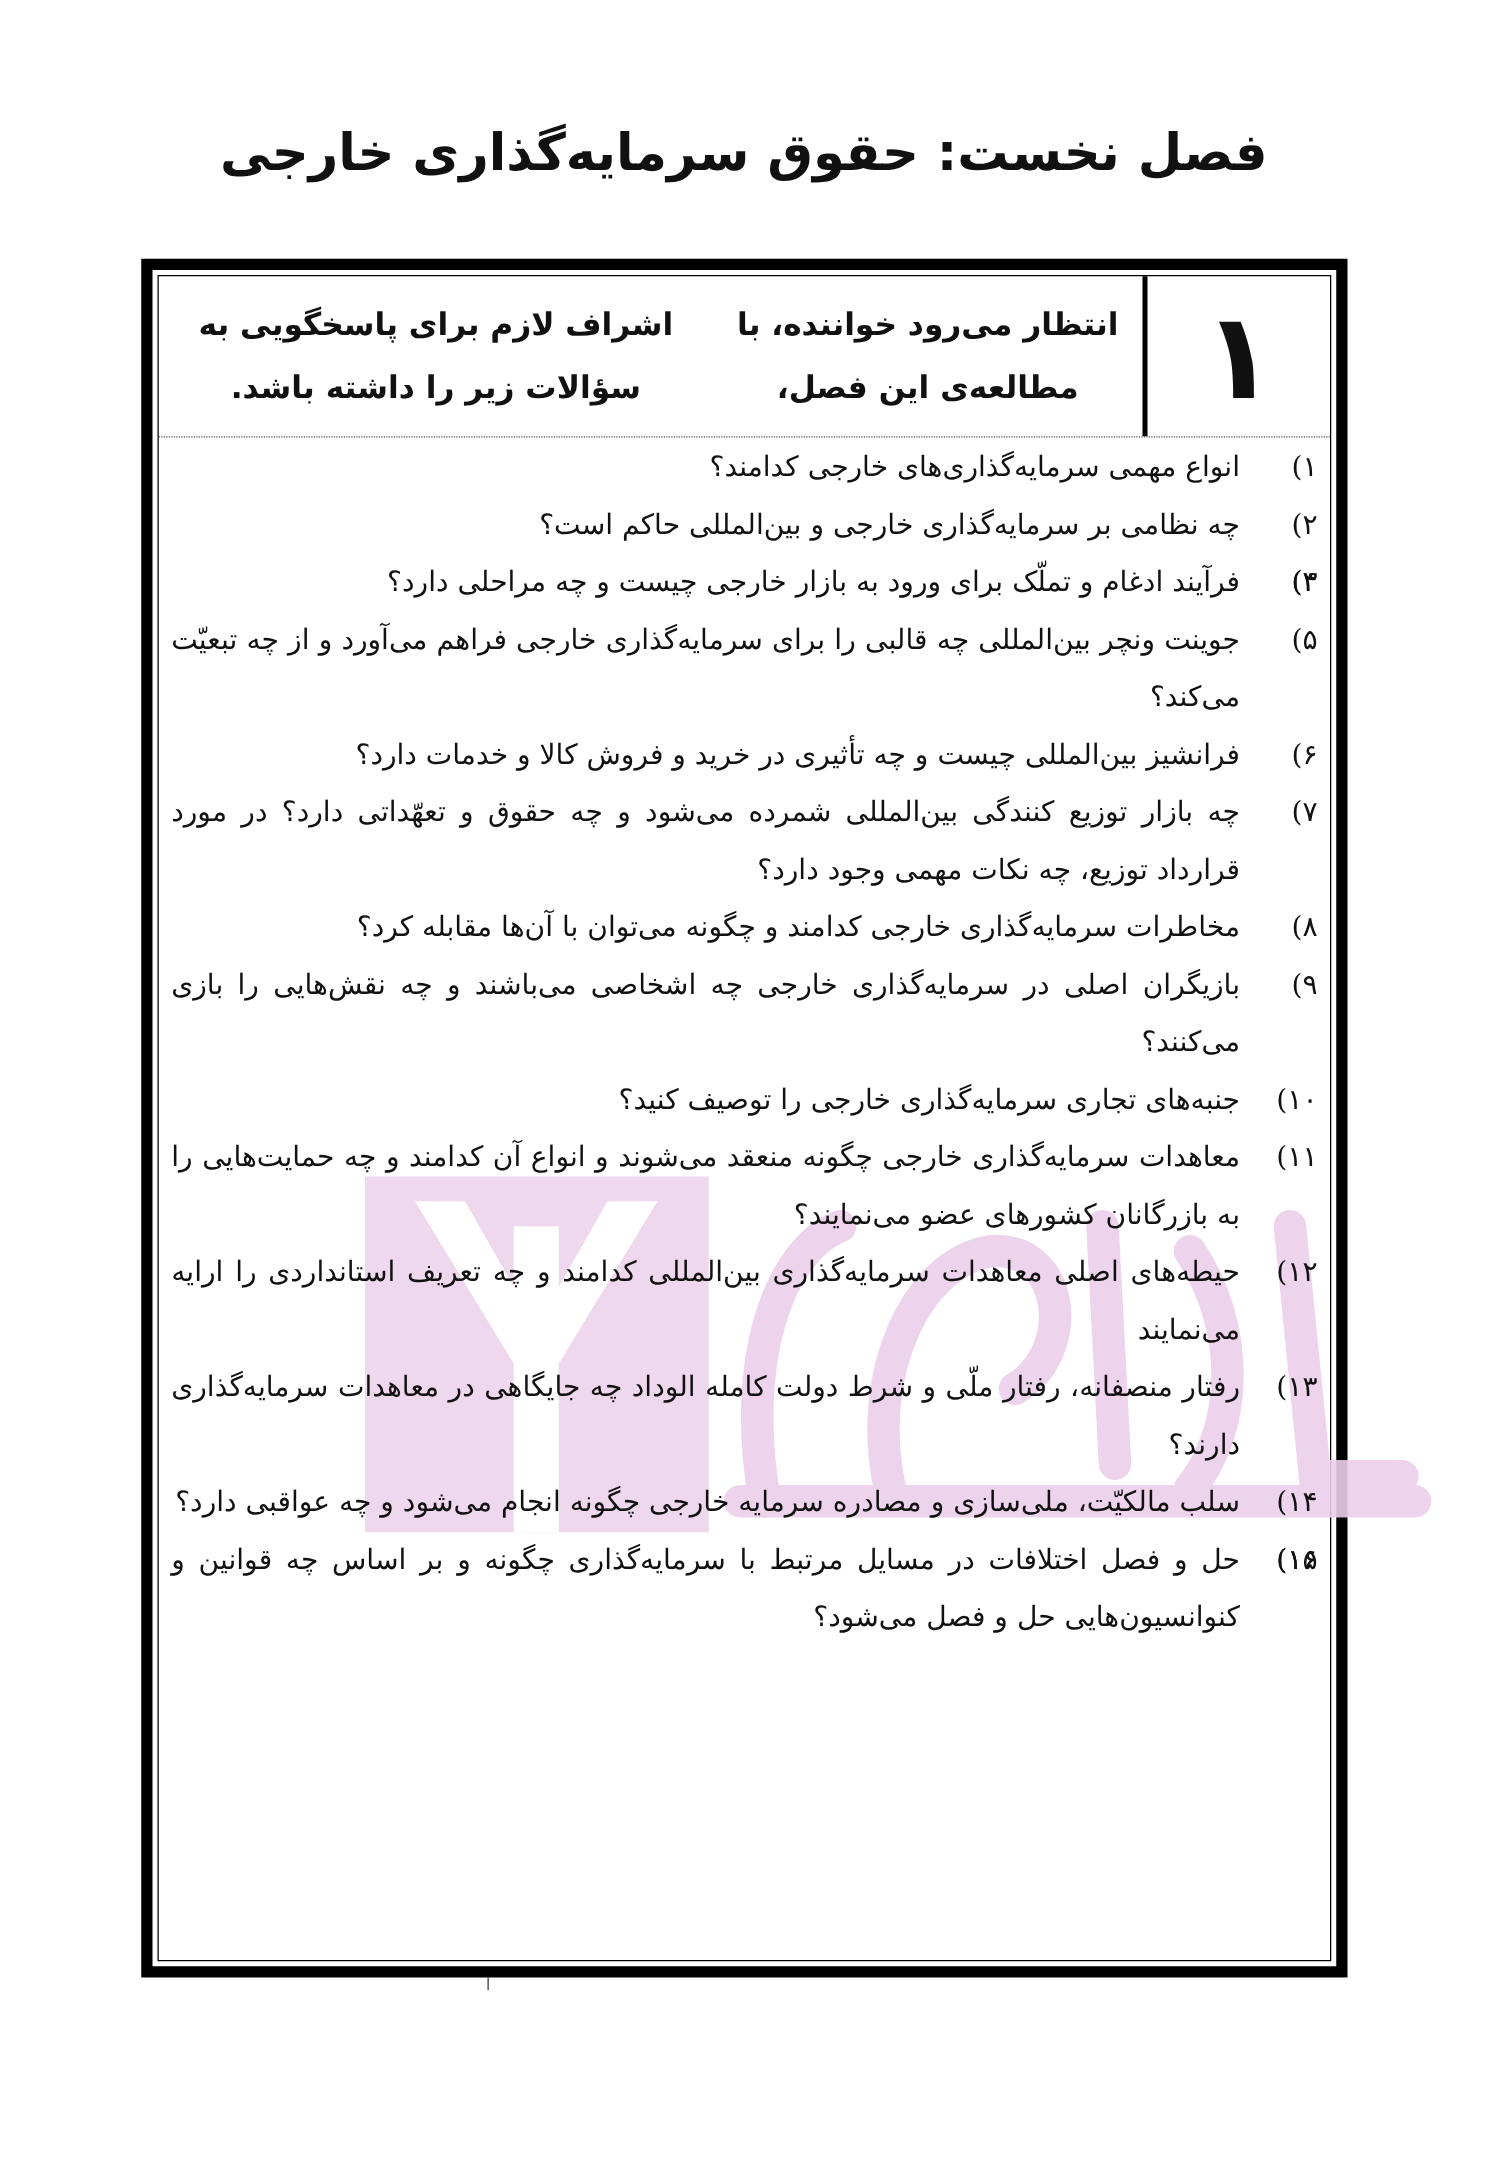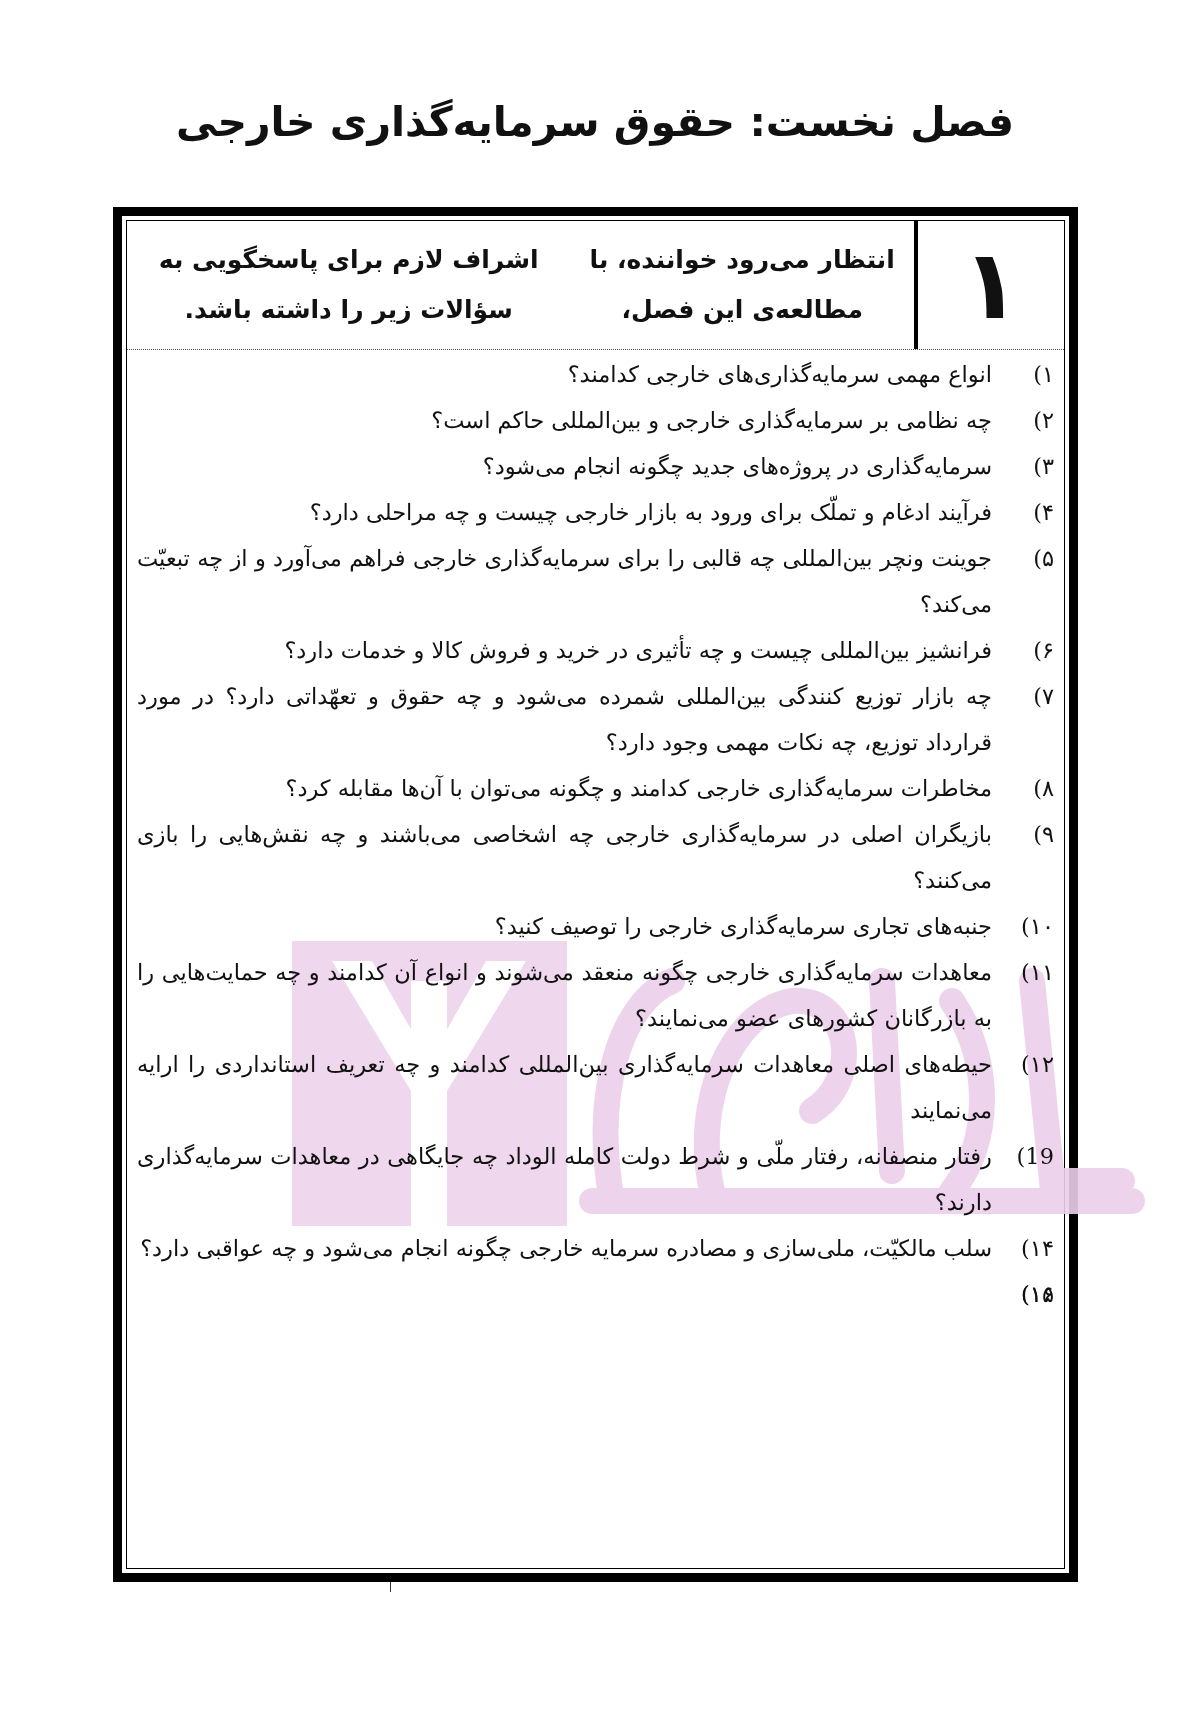--- a/index.html
+++ b/index.html
@@ -60,32 +60,32 @@
       <div class="chap-num">۱</div>
       <div class="objective">
         <div>انتظار می‌رود خواننده، با مطالعه‌ی این فصل،</div>
         <div>اشراف لازم برای پاسخگویی به سؤالات زیر را داشته باشد.</div>
       </div>
     </div>
 
     <div class="list">
       <div class="item"><span class="num">۱)</span><span>انواع مهمی سرمایه‌گذاری‌های خارجی کدامند؟</span></div>
       <div class="item"><span class="num">۲)</span><span>چه نظامی بر سرمایه‌گذاری خارجی و بین‌المللی حاکم است؟</span></div>
-      <div class="item"><span class="num">۳)</span><span>سرمایه‌گذاری در پروژه‌های جدید چگونه انجام می‌شود؟</span></div>
+      <div class="item"><span class="num">۳)</span></div>
       <div class="item"><span class="num">۴)</span><span>فرآیند ادغام و تملّک برای ورود به بازار خارجی چیست و چه مراحلی دارد؟</span></div>
       <div class="item"><span class="num">۵)</span><span>جوینت ونچر بین‌المللی چه قالبی را برای سرمایه‌گذاری خارجی فراهم می‌آورد و از چه تبعیّت می‌کند؟</span></div>
       <div class="item"><span class="num">۶)</span><span>فرانشیز بین‌المللی چیست و چه تأثیری در خرید و فروش کالا و خدمات دارد؟</span></div>
       <div class="item"><span class="num">۷)</span><span>چه بازار توزیع کنندگی بین‌المللی شمرده می‌شود و چه حقوق و تعهّداتی دارد؟ در مورد قرارداد توزیع، چه نکات مهمی وجود دارد؟</span></div>
       <div class="item"><span class="num">۸)</span><span>مخاطرات سرمایه‌گذاری خارجی کدامند و چگونه می‌توان با آن‌ها مقابله کرد؟</span></div>
       <div class="item"><span class="num">۹)</span><span>بازیگران اصلی در سرمایه‌گذاری خارجی چه اشخاصی می‌باشند و چه نقش‌هایی را بازی می‌کنند؟</span></div>
       <div class="item"><span class="num">۱۰)</span><span>جنبه‌های تجاری سرمایه‌گذاری خارجی را توصیف کنید؟</span></div>
       <div class="item"><span class="num">۱۱)</span><span>معاهدات سرمایه‌گذاری خارجی چگونه منعقد می‌شوند و انواع آن کدامند و چه حمایت‌هایی را به بازرگانان کشورهای عضو می‌نمایند؟</span></div>
       <div class="item"><span class="num">۱۲)</span><span>حیطه‌های اصلی معاهدات سرمایه‌گذاری بین‌المللی کدامند و چه تعریف استانداردی را ارایه می‌نمایند</span></div>
-      <div class="item"><span class="num">19)</span><span>رفتار منصفانه، رفتار ملّی و شرط دولت کامله الوداد چه جایگاهی در معاهدات سرمایه‌گذاری دارند؟</span></div>
+      <div class="item"><span class="num">۱۳)</span><span>رفتار منصفانه، رفتار ملّی و شرط دولت کامله الوداد چه جایگاهی در معاهدات سرمایه‌گذاری دارند؟</span></div>
       <div class="item"><span class="num">۱۴)</span><span>سلب مالکیّت، ملی‌سازی و مصادره سرمایه خارجی چگونه انجام می‌شود و چه عواقبی دارد؟</span></div>
       <div class="item"><span class="num">۱۵)</span></div>
-      <div class="item"><span class="num">۱۶)</span></div>
+      <div class="item"><span class="num">۱۶)</span><span>حل و فصل اختلافات در مسایل مرتبط با سرمایه‌گذاری چگونه و بر اساس چه قوانین و کنوانسیون‌هایی حل و فصل می‌شود؟</span></div>
     </div>
 
   </div>
 </div>
 
 <div class="bottom-tick"></div>
 
 </body></html>

